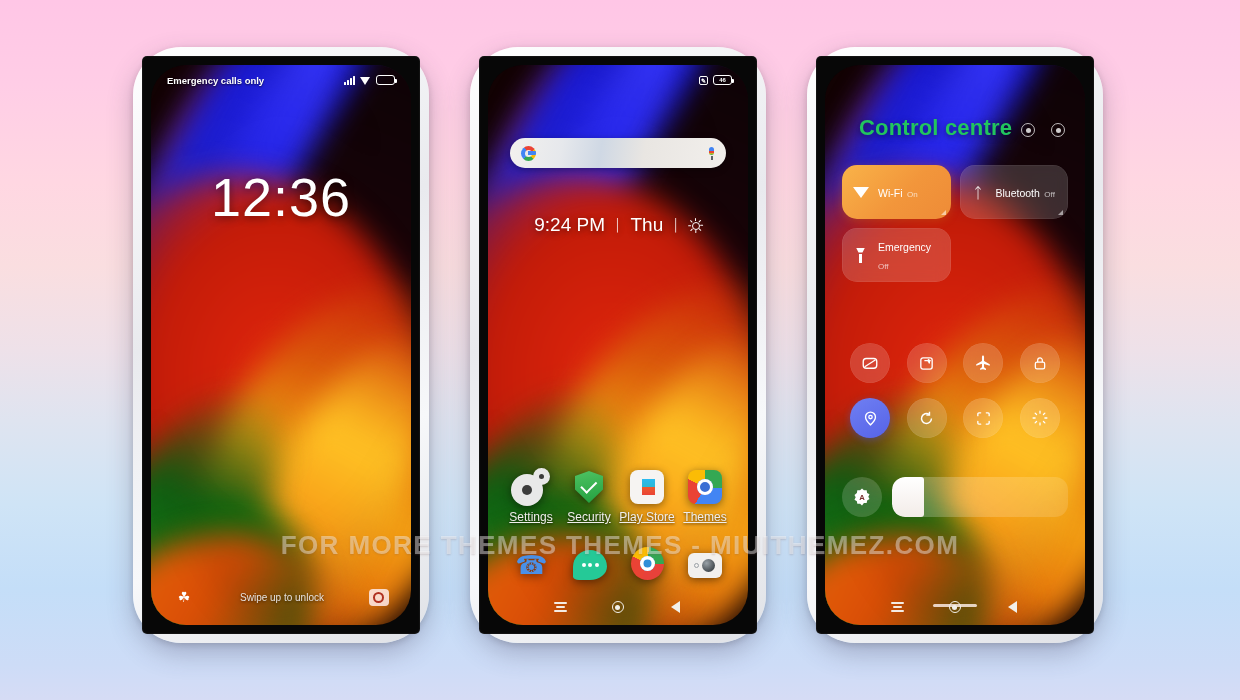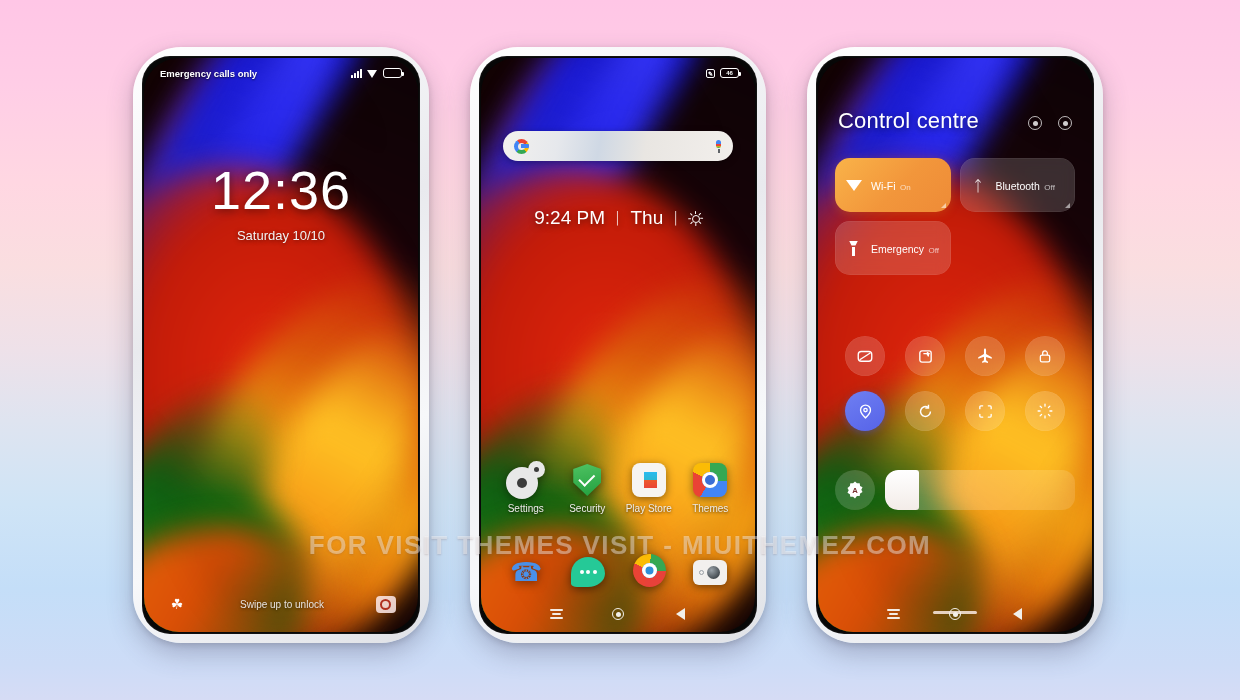--- a/index.html
+++ b/index.html
@@ -19,22 +19,22 @@
     border-radius:48px;
     background:linear-gradient(150deg,#ffffff 0%,#e9eaee 40%,#f7f8fa 70%,#dfe1e6 100%);
     padding:9px;
     box-shadow:0 10px 26px rgba(70,60,90,.30), 0 2px 6px rgba(0,0,0,.14);
   }
   #p1{ left:133px; }
   #p2{ left:470px; }
   #p3{ left:807px; }
 
   .bezel{
-    width:100%; height:100%; border-radius:28px;
-    background:#070707; padding:2px;
+    width:100%; height:100%; border-radius:5px;
+    background:#070707; padding:9px;
     box-shadow:inset 0 0 2px rgba(255,255,255,.18);
   }
   .screen{
     position:relative; width:100%; height:100%;
     border-radius:35px; overflow:hidden;
     background:#120203;
   }
 
   
   .wall{ position:absolute; inset:0; overflow:hidden; }
@@ -153,22 +153,22 @@
     border-radius:50%; border:1.6px solid #fff; }
   .sunray{ position:absolute; left:6px; top:-1px; width:1.3px; height:3px; background:#fff;
     transform-origin:0.65px 7.5px; border-radius:1px; }
 
   .apps{ position:absolute; top:405px; left:0; right:0; z-index:5;
     display:flex; justify-content:space-around; padding:0 14px; }
   .app{ width:52px; display:flex; flex-direction:column; align-items:center; gap:6px; }
   .app .ico{ width:34px; height:34px; border-radius:8px; position:relative;
     display:flex; align-items:center; justify-content:center;
     filter:drop-shadow(0 2px 4px rgba(0,0,0,.45)); }
-  .app .lbl{ font-size:10px; color:#f0eeec; text-shadow:0 1px 3px rgba(0,0,0,.7);
-    white-space:nowrap; }
+  .app .lbl{ font-size:12px; color:#f0eeec; text-shadow:0 1px 3px rgba(0,0,0,.7);
+    white-space:nowrap;text-decoration:underline; }
 
   
   .i-settings{ background:none; }
   .i-settings .g1{ position:absolute; width:26px; height:26px; border-radius:50%;
     background:#e8e8e8; left:0; bottom:1px;
     box-shadow:0 0 0 3px #e8e8e8, 0 0 0 0 transparent; }
   .i-settings .g1:after{ content:""; position:absolute; inset:8px; border-radius:50%; background:#3c3c3c; }
   .i-settings .g2{ position:absolute; width:13px; height:13px; border-radius:50%;
     background:#e8e8e8; right:0; top:0; box-shadow:0 0 0 2px #e8e8e8; }
   .i-settings .g2:after{ content:""; position:absolute; inset:4px; border-radius:50%; background:#3c3c3c; }
@@ -218,22 +218,22 @@
   .nv-recents{ flex-direction:column; gap:2.5px; }
   .nv-recents i{ display:block; height:1.8px; background:#f4ece4; border-radius:1px; }
   .nv-recents i:nth-child(1){width:13px}.nv-recents i:nth-child(2){width:9px}.nv-recents i:nth-child(3){width:13px}
   .nv-home{ width:12px; height:12px; border-radius:50%; border:1.8px solid #f2f0ea; position:relative; }
   .nv-home:after{ content:""; position:absolute; inset:2.5px; border-radius:50%; background:#f2f0ea; }
   .nv-back{ width:0; height:0; border-top:6.5px solid transparent; border-bottom:6.5px solid transparent;
     border-right:9px solid #f2f0ea; }
 
   
   .cc{ position:absolute; inset:0; z-index:5; padding:0 17px; }
-  .cc-title{ position:absolute; top:50px; left:20px; font-size:22px; color:#ffffff;
-    font-weight:400; text-shadow:0 2px 6px rgba(0,0,0,.5); letter-spacing:.2px; }
+  .cc-title{ position:absolute; top:50px; left:34px; font-size:22px; color:#22c55e;
+    font-weight:700; text-shadow:0 2px 6px rgba(0,0,0,.5); letter-spacing:.2px; }
   .cc-hdr-ic{ position:absolute; top:58px; display:flex; gap:16px; right:20px; }
   .tgt{ width:14px; height:14px; border-radius:50%; border:1.6px solid rgba(255,255,255,.72);
     display:flex; align-items:center; justify-content:center; }
   .tgt:after{ content:""; width:5px; height:5px; border-radius:50%; background:rgba(255,255,255,.8); }
 
   .bigtiles{ position:absolute; top:100px; left:17px; right:17px;
     display:grid; grid-template-columns:1fr 1fr; gap:9px; }
   .btile{ height:54px; border-radius:15px; padding:0 9px;
     display:flex; align-items:center; gap:8px; position:relative; overflow:hidden;
     background:rgba(255,255,255,.17); backdrop-filter:blur(8px);
@@ -322,21 +322,20 @@
               <span></span>
               <span></span>
             </span>
           <span class="wifi"></span>
           <span class="batt"></span>
         </span>
       </div>
 
       <div class="lock-clock">
         <div class="t">12:36</div>
-        <div class="d">Saturday 10/10</div>
       </div>
 
       <div class="lock-bottom">
         <span class="lock-ic">☘</span>
         <span class="lock-hint">Swipe up to unlock</span>
         <span class="cam-ic"></span>
       </div>
 
     </div>
   </div>
@@ -588,13 +587,13 @@
           </span>
         <span class="nv">
             <i class="nv-back"></i>
           </span>
       </div>
 
     </div>
   </div>
 </div>
 
-<div class="watermark">FOR VISIT THEMES VISIT - MIUITHEMEZ.COM</div>
+<div class="watermark">FOR MORE THEMES THEMES - MIUITHEMEZ.COM</div>
 
 </body></html>

